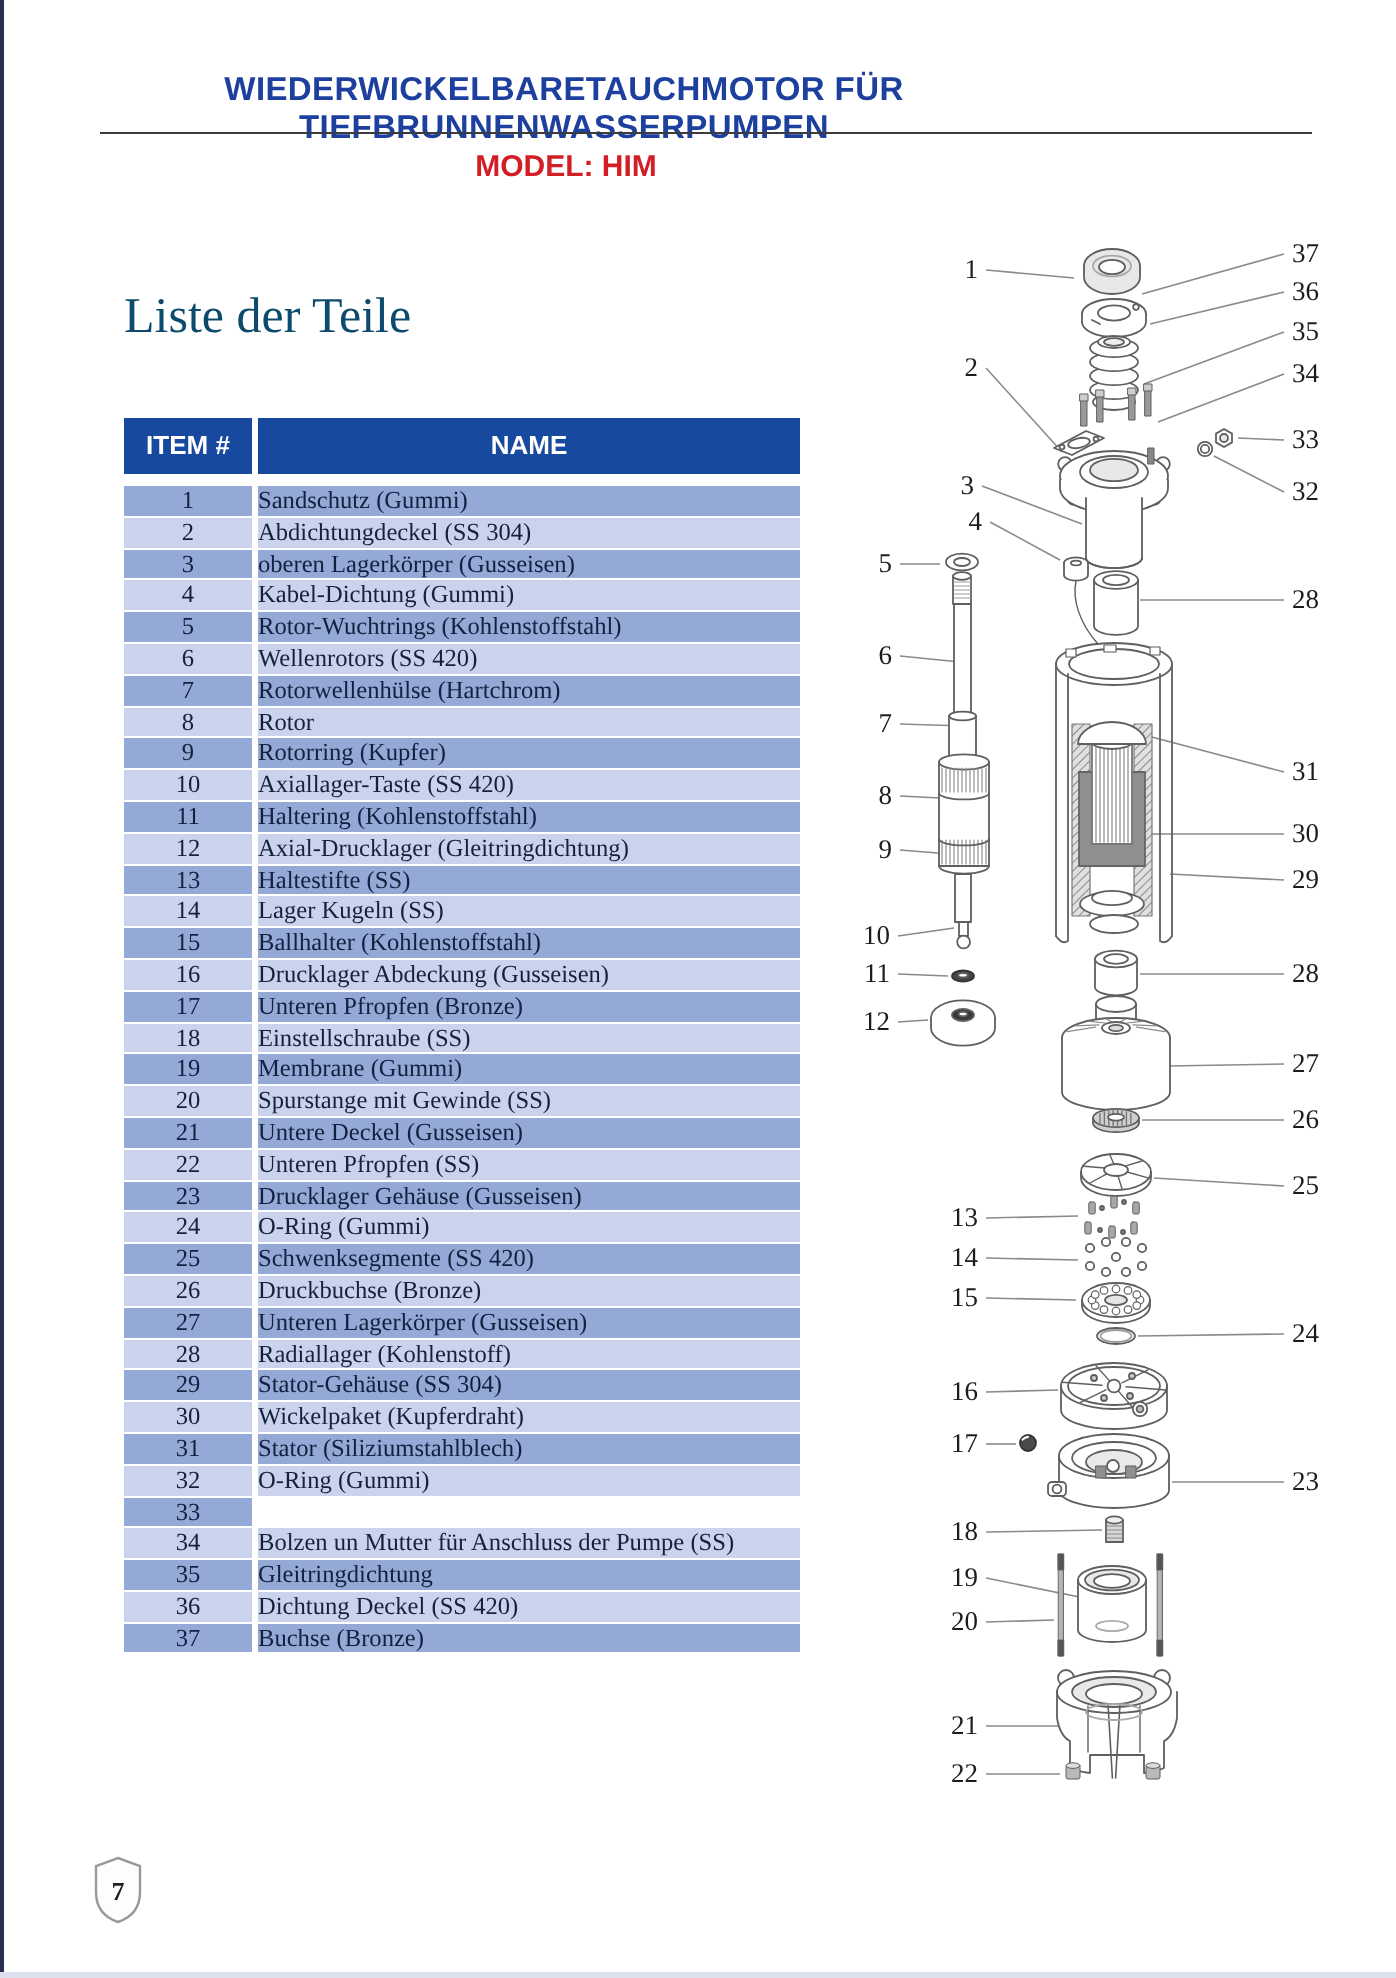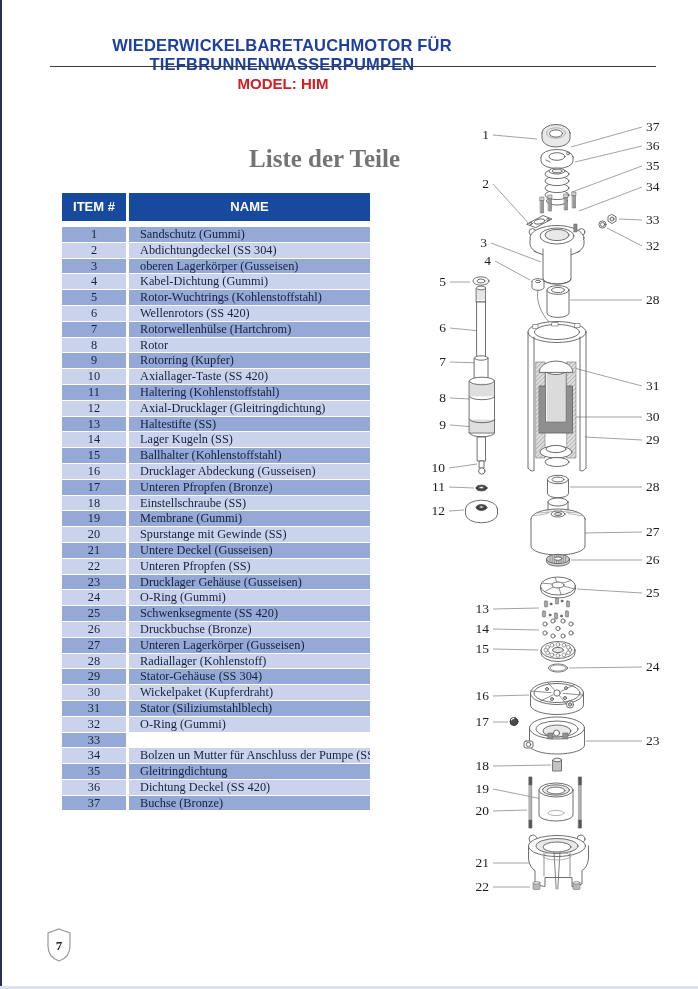--- a/index.html
+++ b/index.html
@@ -4,33 +4,33 @@
 <style>
   html,body{margin:0;padding:0;background:#fff;}
   body{width:698px;height:989px;position:relative;overflow:hidden;font-family:"Liberation Sans",sans-serif;}
   .left-edge{position:absolute;left:0;top:0;width:2px;height:100%;background:#2a2f52;}
   .bottom-edge{position:absolute;left:0;bottom:0;width:100%;height:3px;background:#dde1ee;}
   .main-title{position:absolute;top:36px;left:0;width:564px;text-align:center;
     font-size:16.5px;font-weight:bold;color:#1d3f9e;letter-spacing:.2px;}
   .rule{position:absolute;top:66px;left:50px;width:606px;border-top:1.8px solid #3c3c3c;}
   .model-line{position:absolute;top:75px;left:0;width:566px;text-align:center;
     font-size:15px;font-weight:bold;color:#d21f26;}
-  .list-title{position:absolute;top:145px;left:62px;width:338px;text-align:right;
-    font-family:"Liberation Serif",serif;font-size:25px;font-weight:bold;color:#737373;}
-  .parts-table{position:absolute;left:62px;top:193px;width:308px;}
+  .list-title{position:absolute;top:145px;left:62px;width:338px;text-align:left;
+    font-family:"Liberation Serif",serif;font-size:25px;font-weight:normal;color:#0c4a6e;}
+  .parts-table{position:absolute;left:62px;top:209px;width:338px;}
   .thead{display:flex;gap:3px;height:28px;margin-bottom:6px;}
   .thead .cell{background:#17499e;color:#fff;font-weight:bold;font-size:13px;
     line-height:28px;text-align:center;}
   .cell.item{width:64px;flex:none;}
   .cell.name{flex:1;}
   .prow{display:flex;gap:3px;height:14.8px;margin-bottom:1px;}
   .prow .cell{font-family:"Liberation Serif",serif;font-size:12.3px;line-height:14.9px;
     color:#13203f;white-space:nowrap;overflow:hidden;}
   .prow .cell.item{text-align:center;}
-  .prow .cell.name{padding-left:11px;}
+  .prow .cell.name{}
   .prow.odd .cell{background:#95a9d6;}
   .prow.even .cell{background:#cbd3ec;}
   .diagram{position:absolute;left:425px;top:108px;}
   .diagram .part{stroke:#5f5f5f;stroke-width:.9;fill:none;stroke-linecap:round;stroke-linejoin:round;}
   .leader{stroke:#8a8a8a;stroke-width:.8;}
   .callout-num{font-family:"Liberation Serif",serif;font-size:13.5px;fill:#1c1c1c;}
   .page-badge{position:absolute;left:46px;top:928px;}
   .badge-num{font-family:"Liberation Serif",serif;font-size:13px;font-weight:bold;fill:#222;}
 </style>
 </head>

